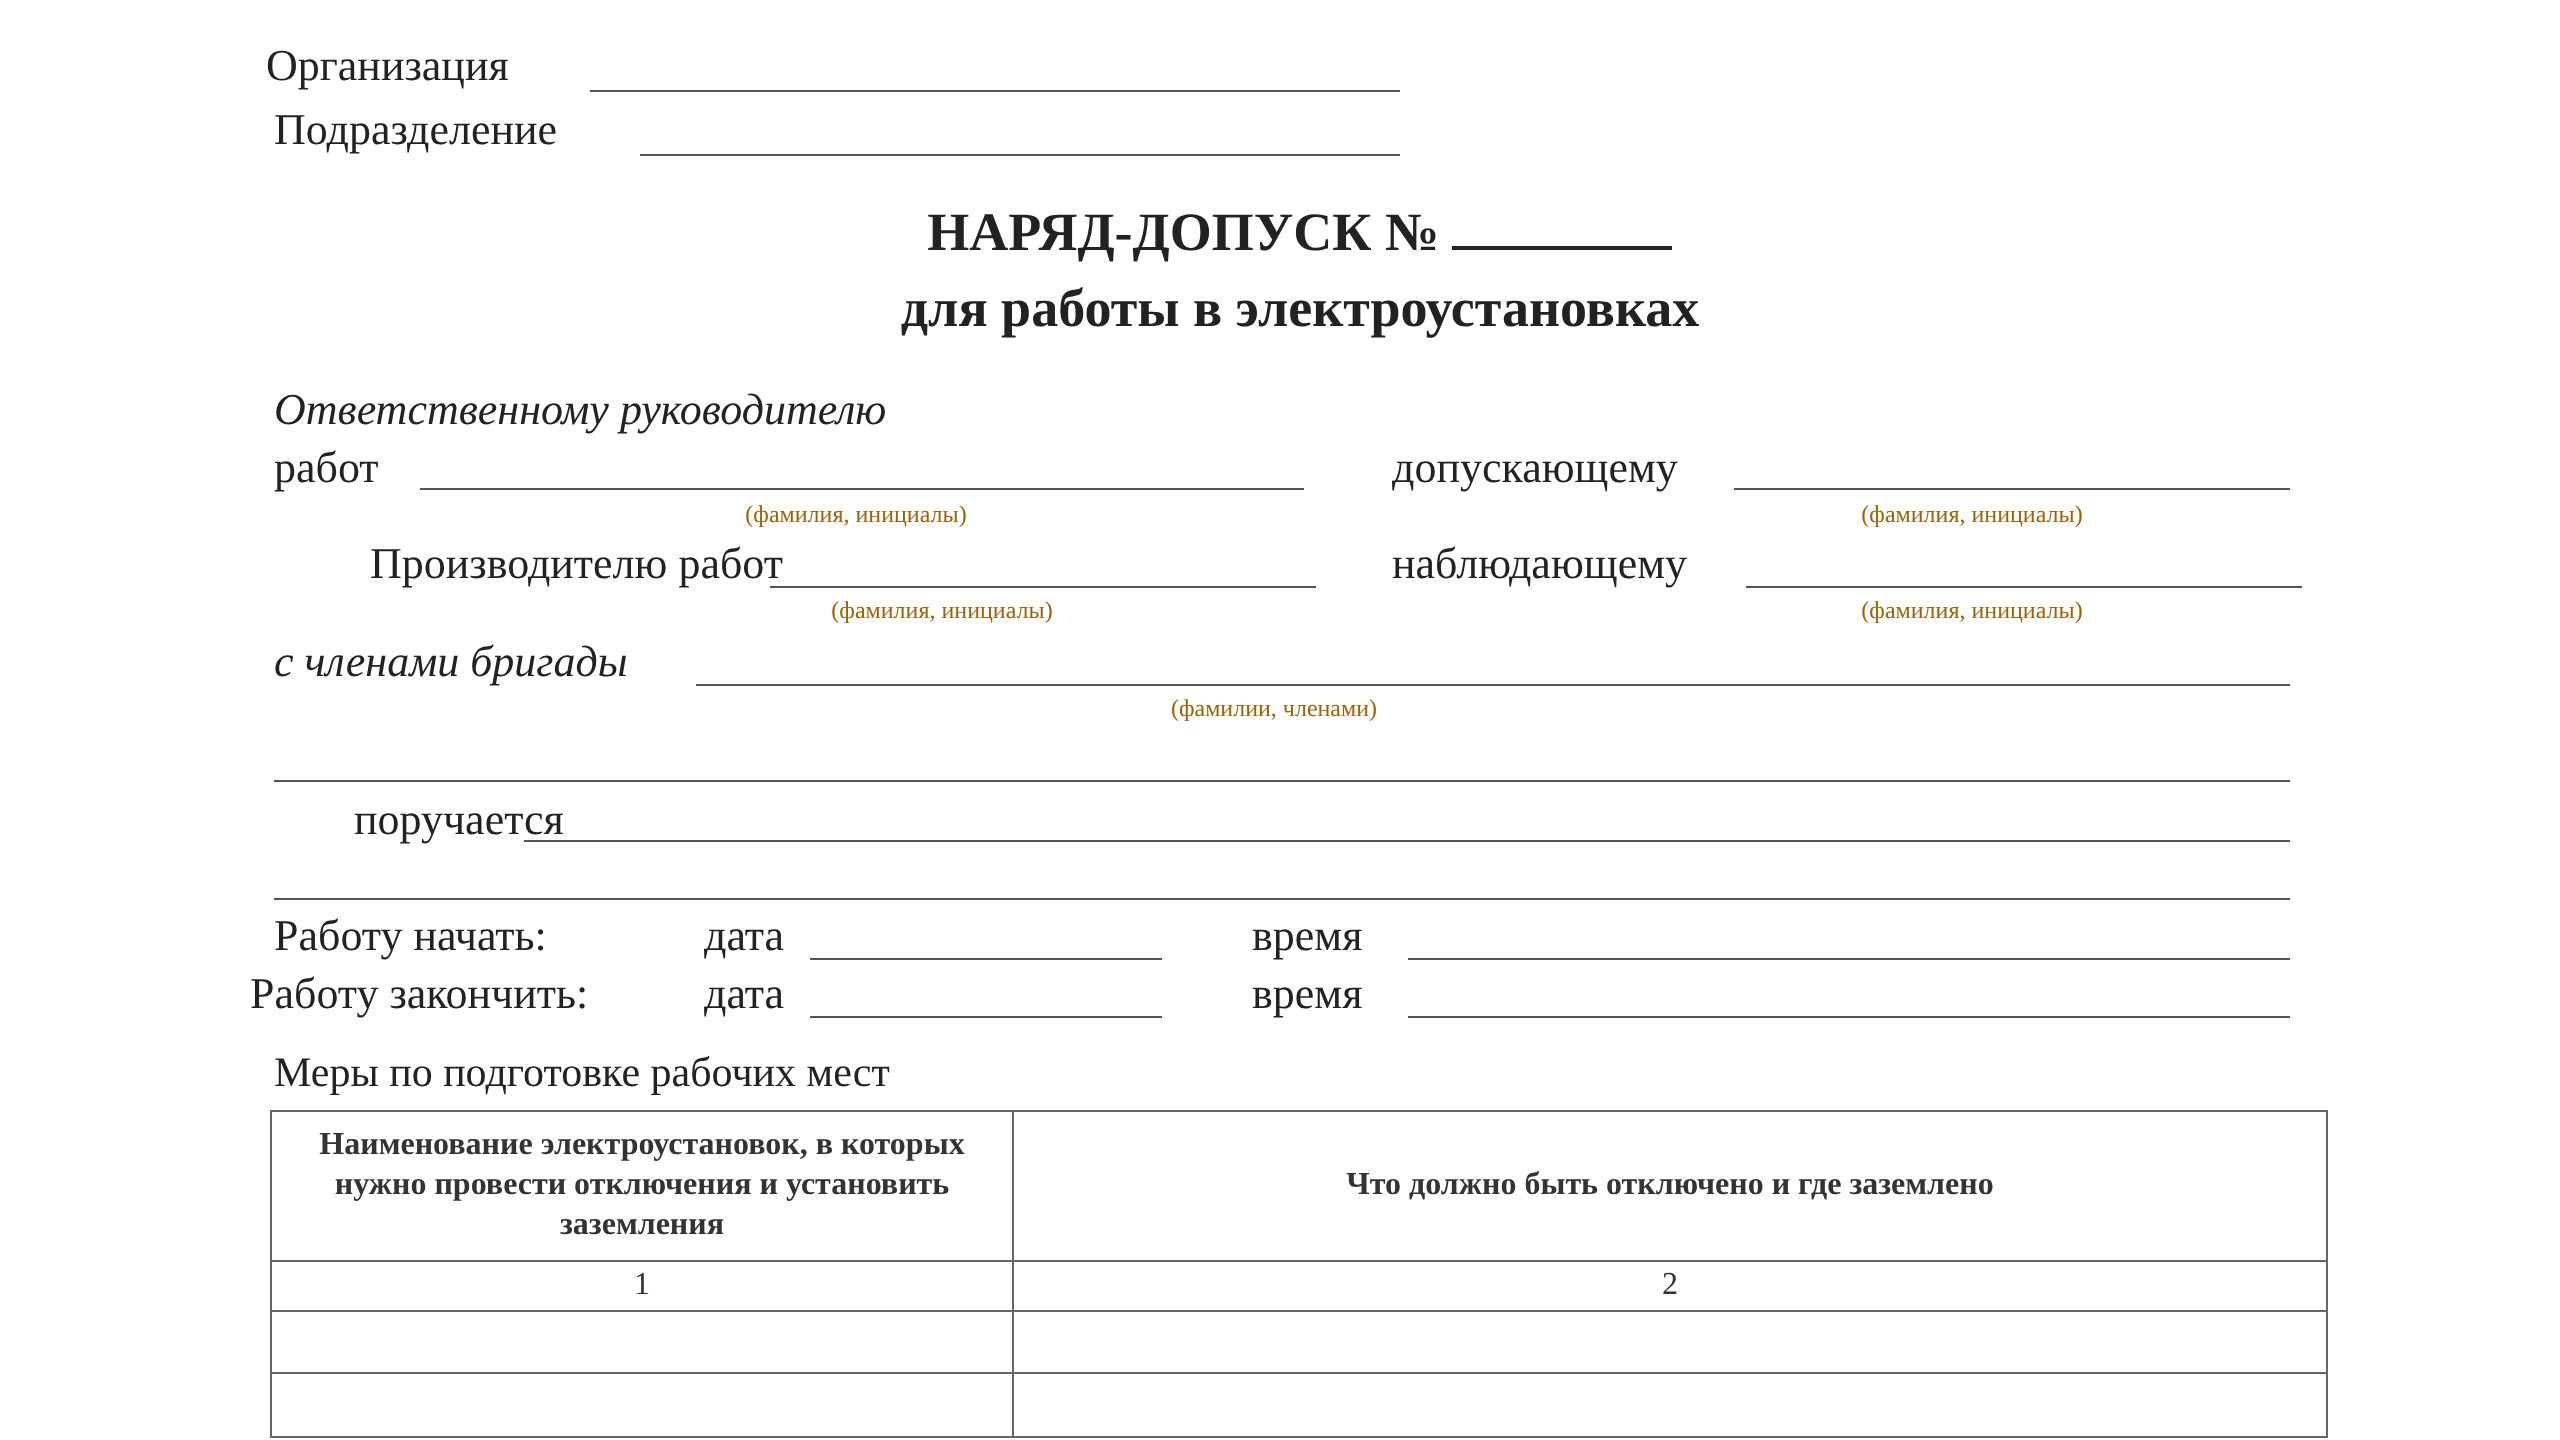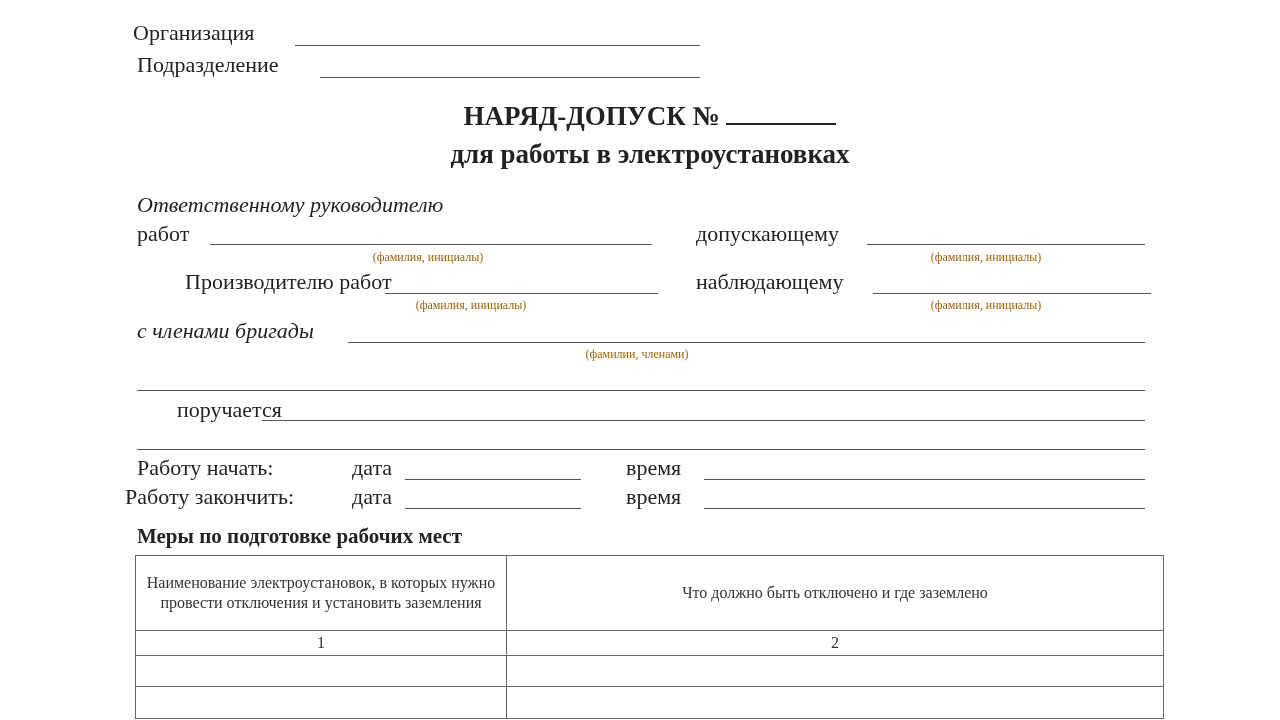--- a/index.html
+++ b/index.html
@@ -6,21 +6,21 @@
   body {
     width: 1280px; height: 720px; overflow: hidden; background: #ffffff;
     font-family: "Liberation Serif", "DejaVu Serif", serif; color: #222;
     position: relative;
   }
   .abs { position: absolute; white-space: nowrap; }
   .lbl { font-size: 22px; line-height: 26px; }
   .line { position: absolute; height: 0; border-top: 1.6px solid #555; }
   .hint { position: absolute; font-size: 12px; line-height: 14px; white-space: nowrap; color: #a16207; transform: translateX(-50%); }
   .title { font-weight: bold; font-size: 27px; line-height: 32px; text-align: center; left: 0; width: 1300px; }
-  .section { font-weight: bold; font-size: 21px; }
+  .section { font-weight: normal; font-size: 21px; }
   table.measures {
     position: absolute; left: 135px; top: 555px; width: 1029px;
     border-collapse: collapse; font-size: 16px; color: #333;
   }
   table.measures td { border: 1.6px solid #666; text-align: center; vertical-align: middle; padding: 0 4px; line-height: 20px; }
 </style>
 </head>
 <body>
 
 <div class="abs lbl" style="left:133px; top:20px;">Организация</div>
@@ -69,21 +69,21 @@
 <div class="abs lbl" style="left:125px; top:484px;">Работу закончить:</div>
 <div class="abs lbl" style="left:352px; top:484px;">дата</div>
 <div class="line" style="left:405px; top:508px; width:176px;"></div>
 <div class="abs lbl" style="left:626px; top:484px;">время</div>
 <div class="line" style="left:704px; top:508px; width:441px;"></div>
 
 <div class="abs section" style="left:137px; top:524px;">Меры по подготовке рабочих мест</div>
 
 <table class="measures">
   <tbody>
-      <tr style="height:75px;">
+      <tr style="height:75px;font-weight:bold;">
     <td style="width:362px; white-space:normal;">Наименование электроустановок, в которых нужно провести отключения и установить заземления</td>
     <td>Что должно быть отключено и где заземлено</td>
   </tr>
   <tr style="height:25px;">
     <td>1</td>
     <td>2</td>
   </tr>
   <tr style="height:31px;">
     <td></td>
     <td></td>

